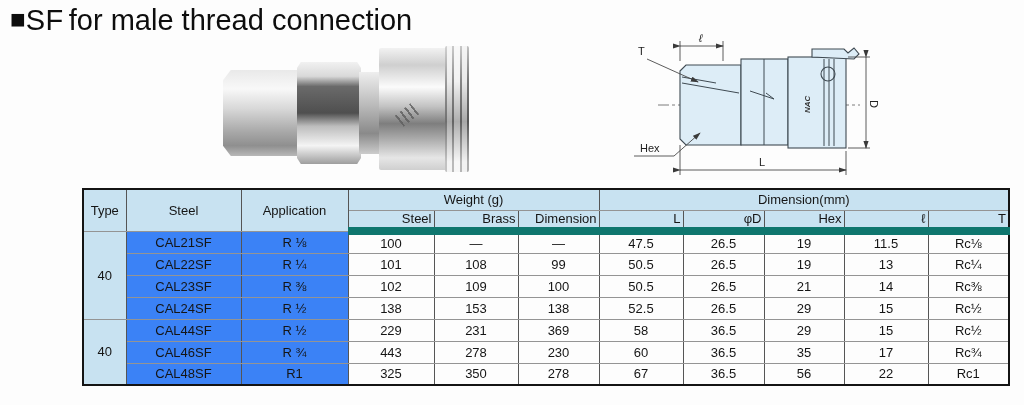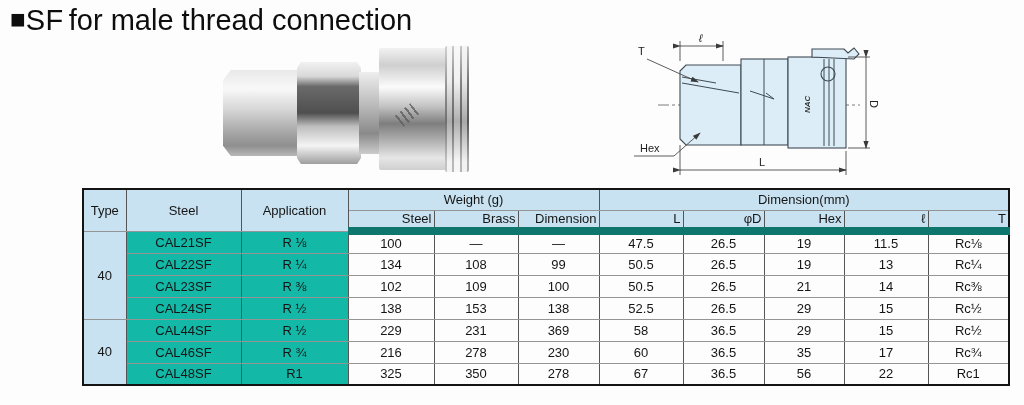--- a/index.html
+++ b/index.html
@@ -66,21 +66,21 @@
     border:2px solid #141414;
   }
   .spec-table th, .spec-table td {
     border:1px solid #555; border-top-color:#949494; border-bottom-color:#949494;
     text-align:center; vertical-align:middle; font-weight:400;
     height:21px; padding:0 2px; white-space:nowrap;
   }
   .spec-table td { height:22px; }
   .spec-table tr.sub th { border-bottom:8px solid #0f766e;text-align:right; }
   .bg-head  { background:#c8e2f1; }
-  .bg-model { background:#14b8a6; }
+  .bg-model { background:#3b82f6; }
 </style>
 </head>
 <body>
 
 <div class="page">
 
   <div class="title">
     <span class="marker">■</span><span class="brand">SF</span><span class="rest">for male thread connection</span>
   </div>
 
@@ -184,21 +184,21 @@
         <td>—</td>
         <td>47.5</td>
         <td>26.5</td>
         <td>19</td>
         <td>11.5</td>
         <td>Rc⅛</td>
       </tr>
       <tr>
         <td class="bg-model">CAL22SF</td>
         <td class="bg-model">R ¼</td>
-        <td>134</td>
+        <td>101</td>
         <td>108</td>
         <td>99</td>
         <td>50.5</td>
         <td>26.5</td>
         <td>19</td>
         <td>13</td>
         <td>Rc¼</td>
       </tr>
       <tr>
         <td class="bg-model">CAL23SF</td>
@@ -233,21 +233,21 @@
         <td>369</td>
         <td>58</td>
         <td>36.5</td>
         <td>29</td>
         <td>15</td>
         <td>Rc½</td>
       </tr>
       <tr>
         <td class="bg-model">CAL46SF</td>
         <td class="bg-model">R ¾</td>
-        <td>216</td>
+        <td>443</td>
         <td>278</td>
         <td>230</td>
         <td>60</td>
         <td>36.5</td>
         <td>35</td>
         <td>17</td>
         <td>Rc¾</td>
       </tr>
       <tr>
         <td class="bg-model">CAL48SF</td>

